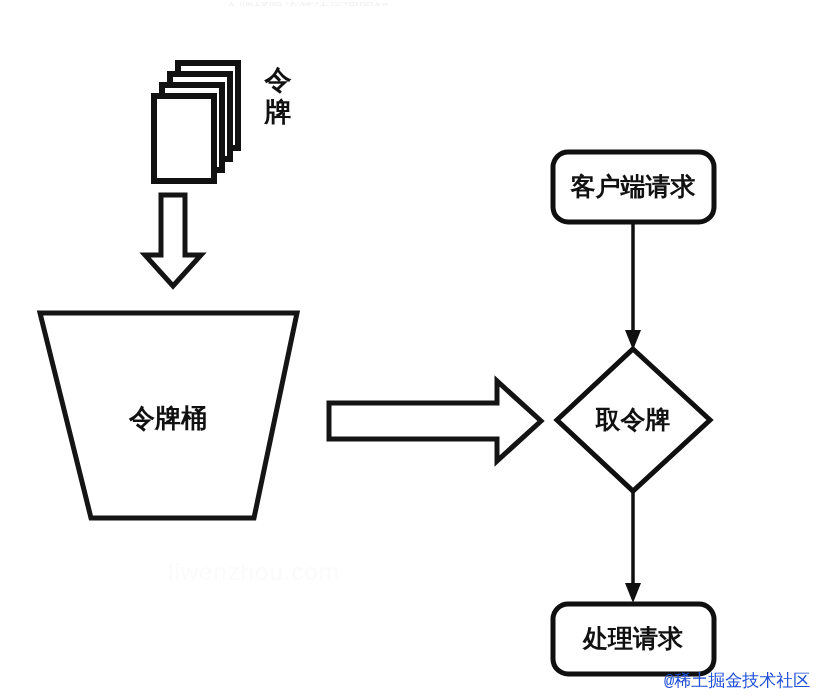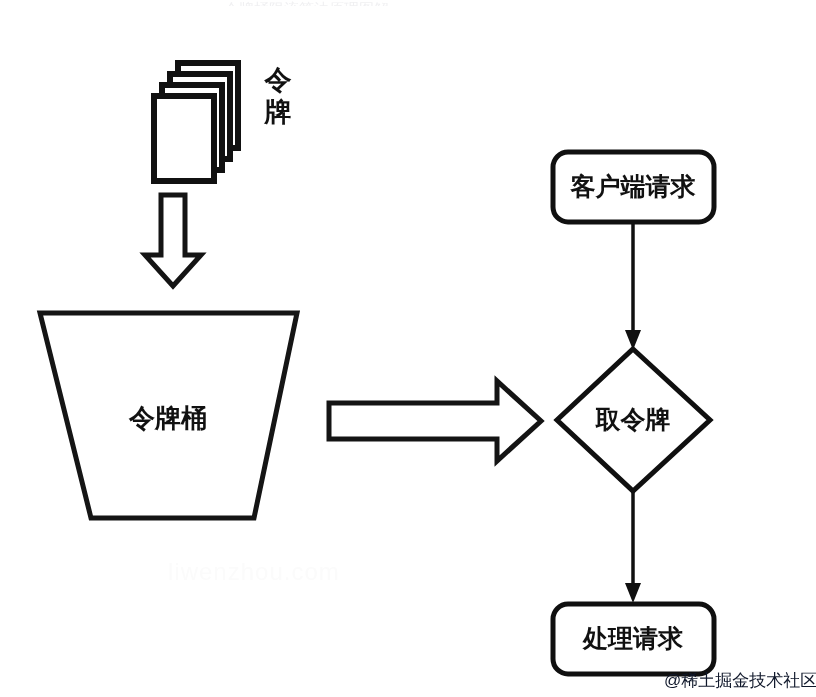--- a/index.html
+++ b/index.html
@@ -93,23 +93,24 @@
     letter-spacing: 1px;
     color: #fbfbfb;
     white-space: nowrap;
     user-select: none;
   }
   .wm-brand {
     position: absolute;
     left: 664px;
     top: 669px;
     font-size: 17px;
-    color: #0f172a;
+    color: #1d4ed8;
     white-space: nowrap;
     user-select: none;
+    font-family: Liberation Mono, monospace;
   }
   .top-clip {
     position: absolute;
     left: 224px;
     top: 0px;
     width: 280px;
     height: 6px;
     overflow: hidden;
     font-size: 15px;
     color: #f0f0f2;

